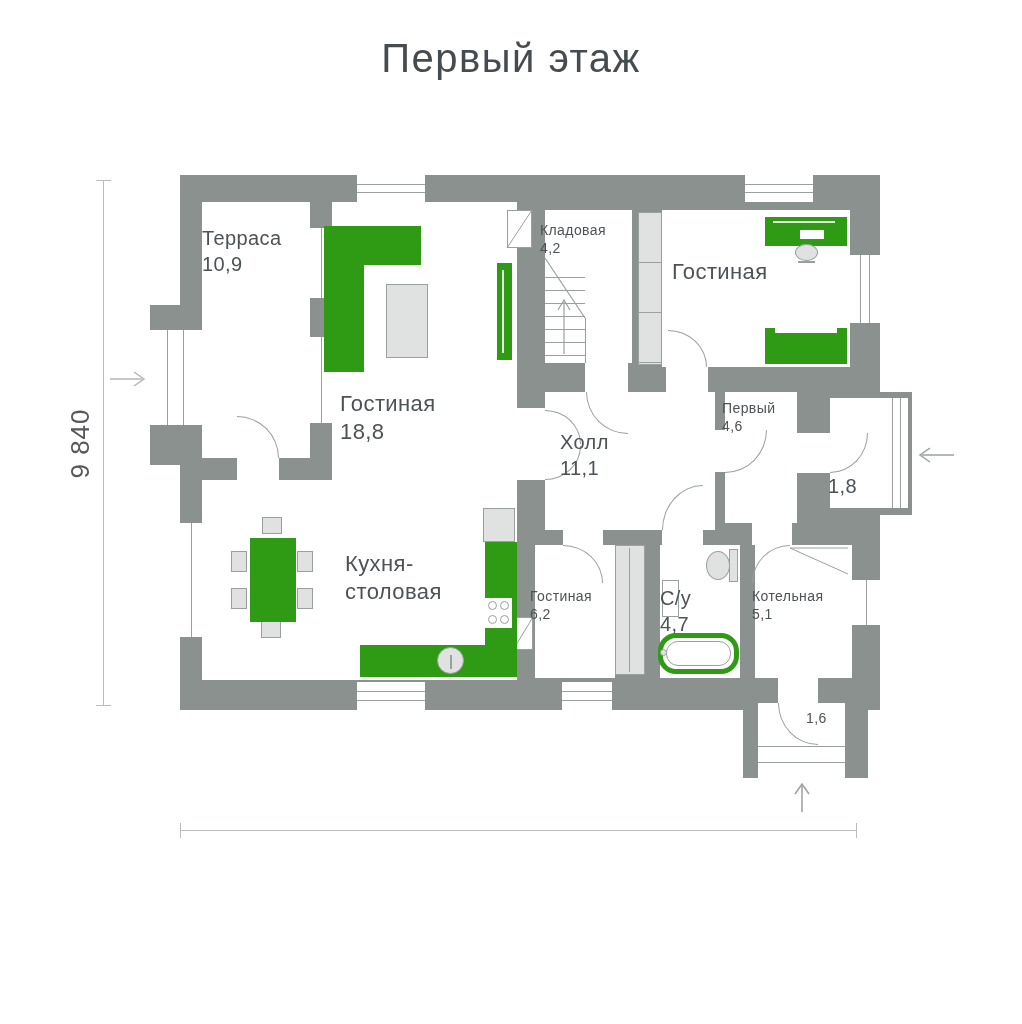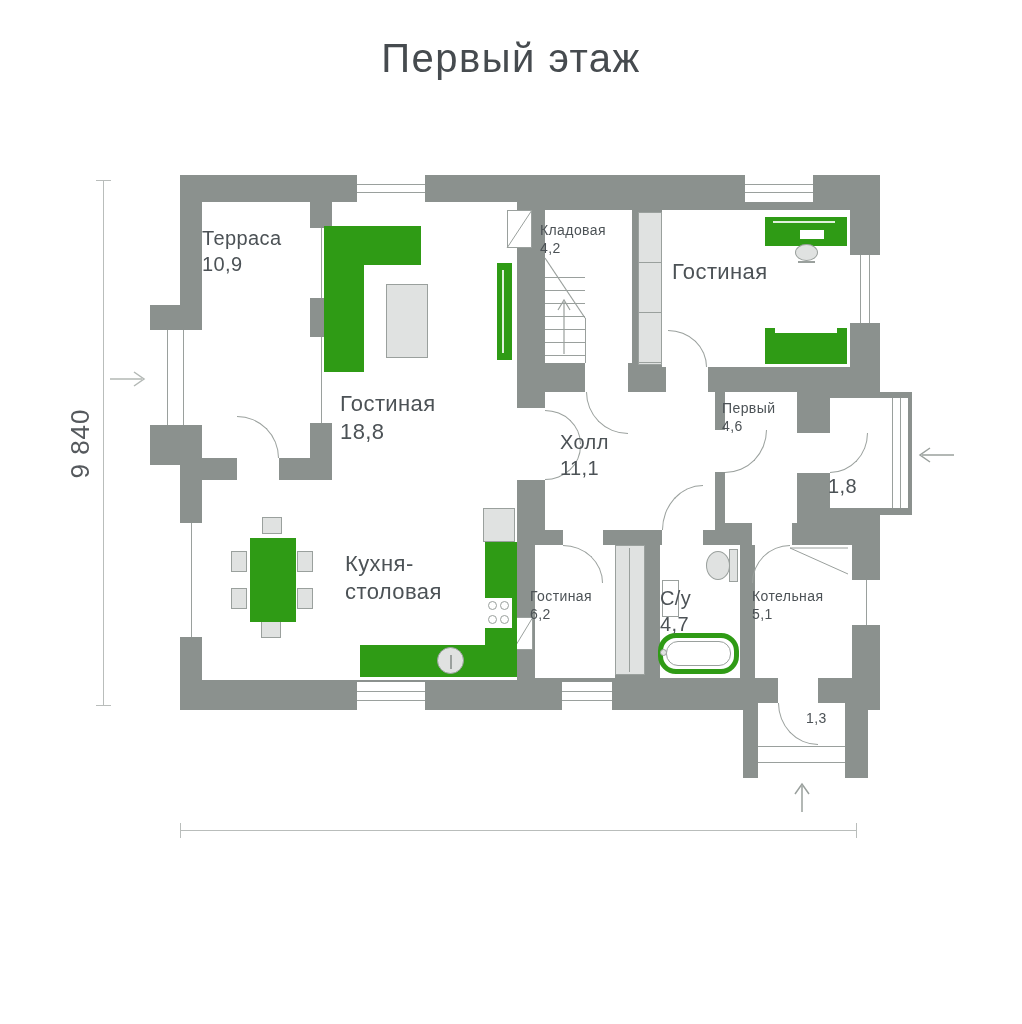--- a/index.html
+++ b/index.html
@@ -238,21 +238,21 @@
   <div class="rlabel fs-md" style="left:660px;top:586px;width:80px;">
     <span>С/у</span>
     <span>4,7</span>
   </div>
   <div class="rlabel fs-sm" style="left:752px;top:588px;width:102px;">
     <span>Котельная</span>
     <span>5,1</span>
   </div>
   <div class="rlabel fs-sm" style="left:806px;top:710px;width:46px;">
 
-    <span>1,3</span>
+    <span>1,6</span>
   </div>
 
   <div class="dline" style="left:103px;top:180px;width:1px;height:525px;"></div>
   <div class="dline" style="left:96px;top:180px;width:15px;height:1px;"></div>
   <div class="dline" style="left:96px;top:705px;width:15px;height:1px;"></div>
   <div class="dim-label" style="left:20px;top:428px;width:120px;transform:rotate(-90deg);">9 840</div>
 
   <div class="dline" style="left:180px;top:830px;width:676px;height:1px;"></div>
   <div class="dline" style="left:180px;top:823px;width:1px;height:15px;"></div>
   <div class="dline" style="left:856px;top:823px;width:1px;height:15px;"></div>

